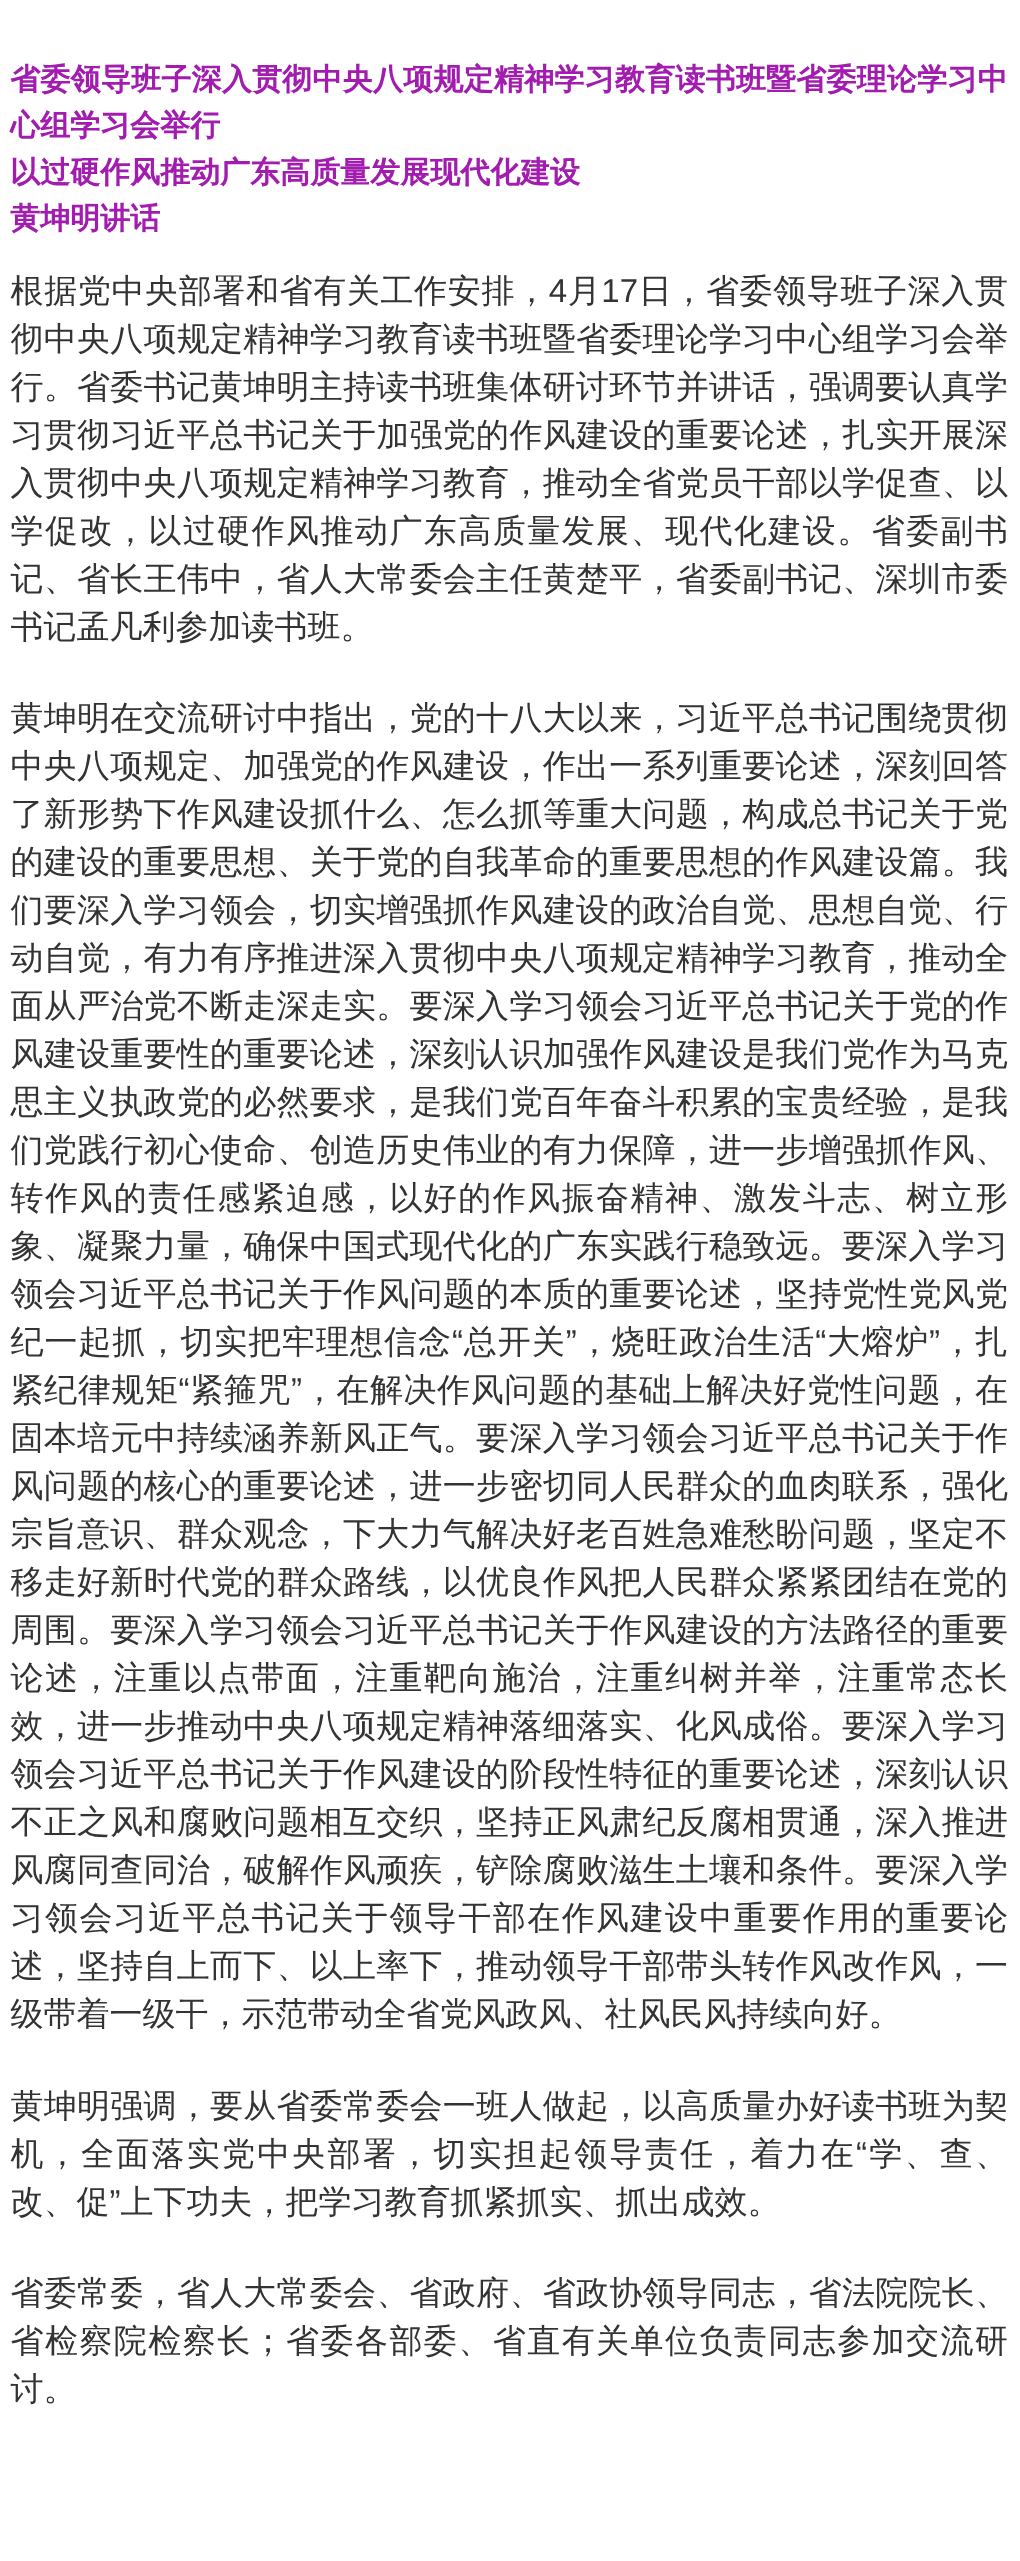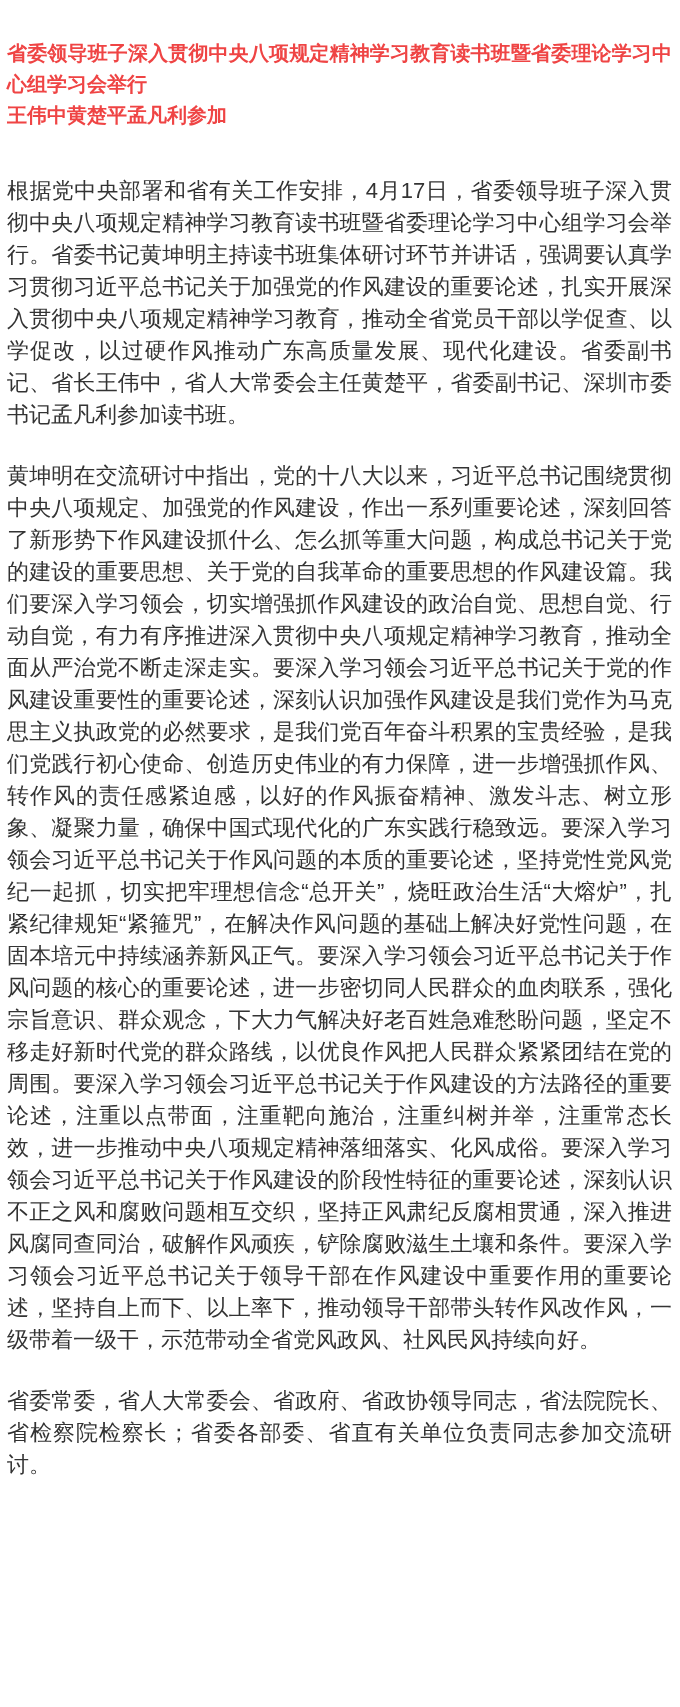--- a/index.html
+++ b/index.html
@@ -10,48 +10,50 @@
   }
   .page {
     width: 680px;
     min-height: 1707px;
     margin: 0 auto;
     background: #ffffff;
     box-sizing: border-box;
     padding: 38px 8px 30px 7px;
   }
   .headline {
-    color: #ef4444;
+    color: #a21caf;
     font-weight: bold;
     font-size: 20px;
     line-height: 31px;
     text-align: justify;
-    margin-bottom: 44px;
+    margin-bottom: 16px;
   }
   .headline-line {
     margin: 0;
   }
   .article-body p {
     margin: 0 0 29px 0;
     color: #333333;
     font-size: 22px;
     line-height: 32px;
     text-align: justify;
     text-justify: inter-ideograph;
   }
 </style>
 </head>
 <body>
 
 <div class="page">
 
   <div class="headline">
     <div class="headline-line">省委领导班子深入贯彻中央八项规定精神学习教育读书班暨省委理论学习中心组学习会举行</div>
-    <div class="headline-line">王伟中黄楚平孟凡利参加</div>
+    <div class="headline-line">以过硬作风推动广东高质量发展现代化建设</div>
+    <div class="headline-line">黄坤明讲话</div>
   </div>
 
   <div class="article-body">
     <p>根据党中央部署和省有关工作安排，4月17日，省委领导班子深入贯彻中央八项规定精神学习教育读书班暨省委理论学习中心组学习会举行。省委书记黄坤明主持读书班集体研讨环节并讲话，强调要认真学习贯彻习近平总书记关于加强党的作风建设的重要论述，扎实开展深入贯彻中央八项规定精神学习教育，推动全省党员干部以学促查、以学促改，以过硬作风推动广东高质量发展、现代化建设。省委副书记、省长王伟中，省人大常委会主任黄楚平，省委副书记、深圳市委书记孟凡利参加读书班。</p>
     <p>黄坤明在交流研讨中指出，党的十八大以来，习近平总书记围绕贯彻中央八项规定、加强党的作风建设，作出一系列重要论述，深刻回答了新形势下作风建设抓什么、怎么抓等重大问题，构成总书记关于党的建设的重要思想、关于党的自我革命的重要思想的作风建设篇。我们要深入学习领会，切实增强抓作风建设的政治自觉、思想自觉、行动自觉，有力有序推进深入贯彻中央八项规定精神学习教育，推动全面从严治党不断走深走实。要深入学习领会习近平总书记关于党的作风建设重要性的重要论述，深刻认识加强作风建设是我们党作为马克思主义执政党的必然要求，是我们党百年奋斗积累的宝贵经验，是我们党践行初心使命、创造历史伟业的有力保障，进一步增强抓作风、转作风的责任感紧迫感，以好的作风振奋精神、激发斗志、树立形象、凝聚力量，确保中国式现代化的广东实践行稳致远。要深入学习领会习近平总书记关于作风问题的本质的重要论述，坚持党性党风党纪一起抓，切实把牢理想信念“总开关”，烧旺政治生活“大熔炉”，扎紧纪律规矩“紧箍咒”，在解决作风问题的基础上解决好党性问题，在固本培元中持续涵养新风正气。要深入学习领会习近平总书记关于作风问题的核心的重要论述，进一步密切同人民群众的血肉联系，强化宗旨意识、群众观念，下大力气解决好老百姓急难愁盼问题，坚定不移走好新时代党的群众路线，以优良作风把人民群众紧紧团结在党的周围。要深入学习领会习近平总书记关于作风建设的方法路径的重要论述，注重以点带面，注重靶向施治，注重纠树并举，注重常态长效，进一步推动中央八项规定精神落细落实、化风成俗。要深入学习领会习近平总书记关于作风建设的阶段性特征的重要论述，深刻认识不正之风和腐败问题相互交织，坚持正风肃纪反腐相贯通，深入推进风腐同查同治，破解作风顽疾，铲除腐败滋生土壤和条件。要深入学习领会习近平总书记关于领导干部在作风建设中重要作用的重要论述，坚持自上而下、以上率下，推动领导干部带头转作风改作风，一级带着一级干，示范带动全省党风政风、社风民风持续向好。</p>
+    <p>黄坤明强调，要从省委常委会一班人做起，以高质量办好读书班为契机，全面落实党中央部署，切实担起领导责任，着力在“学、查、改、促”上下功夫，把学习教育抓紧抓实、抓出成效。</p>
     <p>省委常委，省人大常委会、省政府、省政协领导同志，省法院院长、省检察院检察长；省委各部委、省直有关单位负责同志参加交流研讨。</p>
   </div>
 
 </div>
 
 </body></html>

